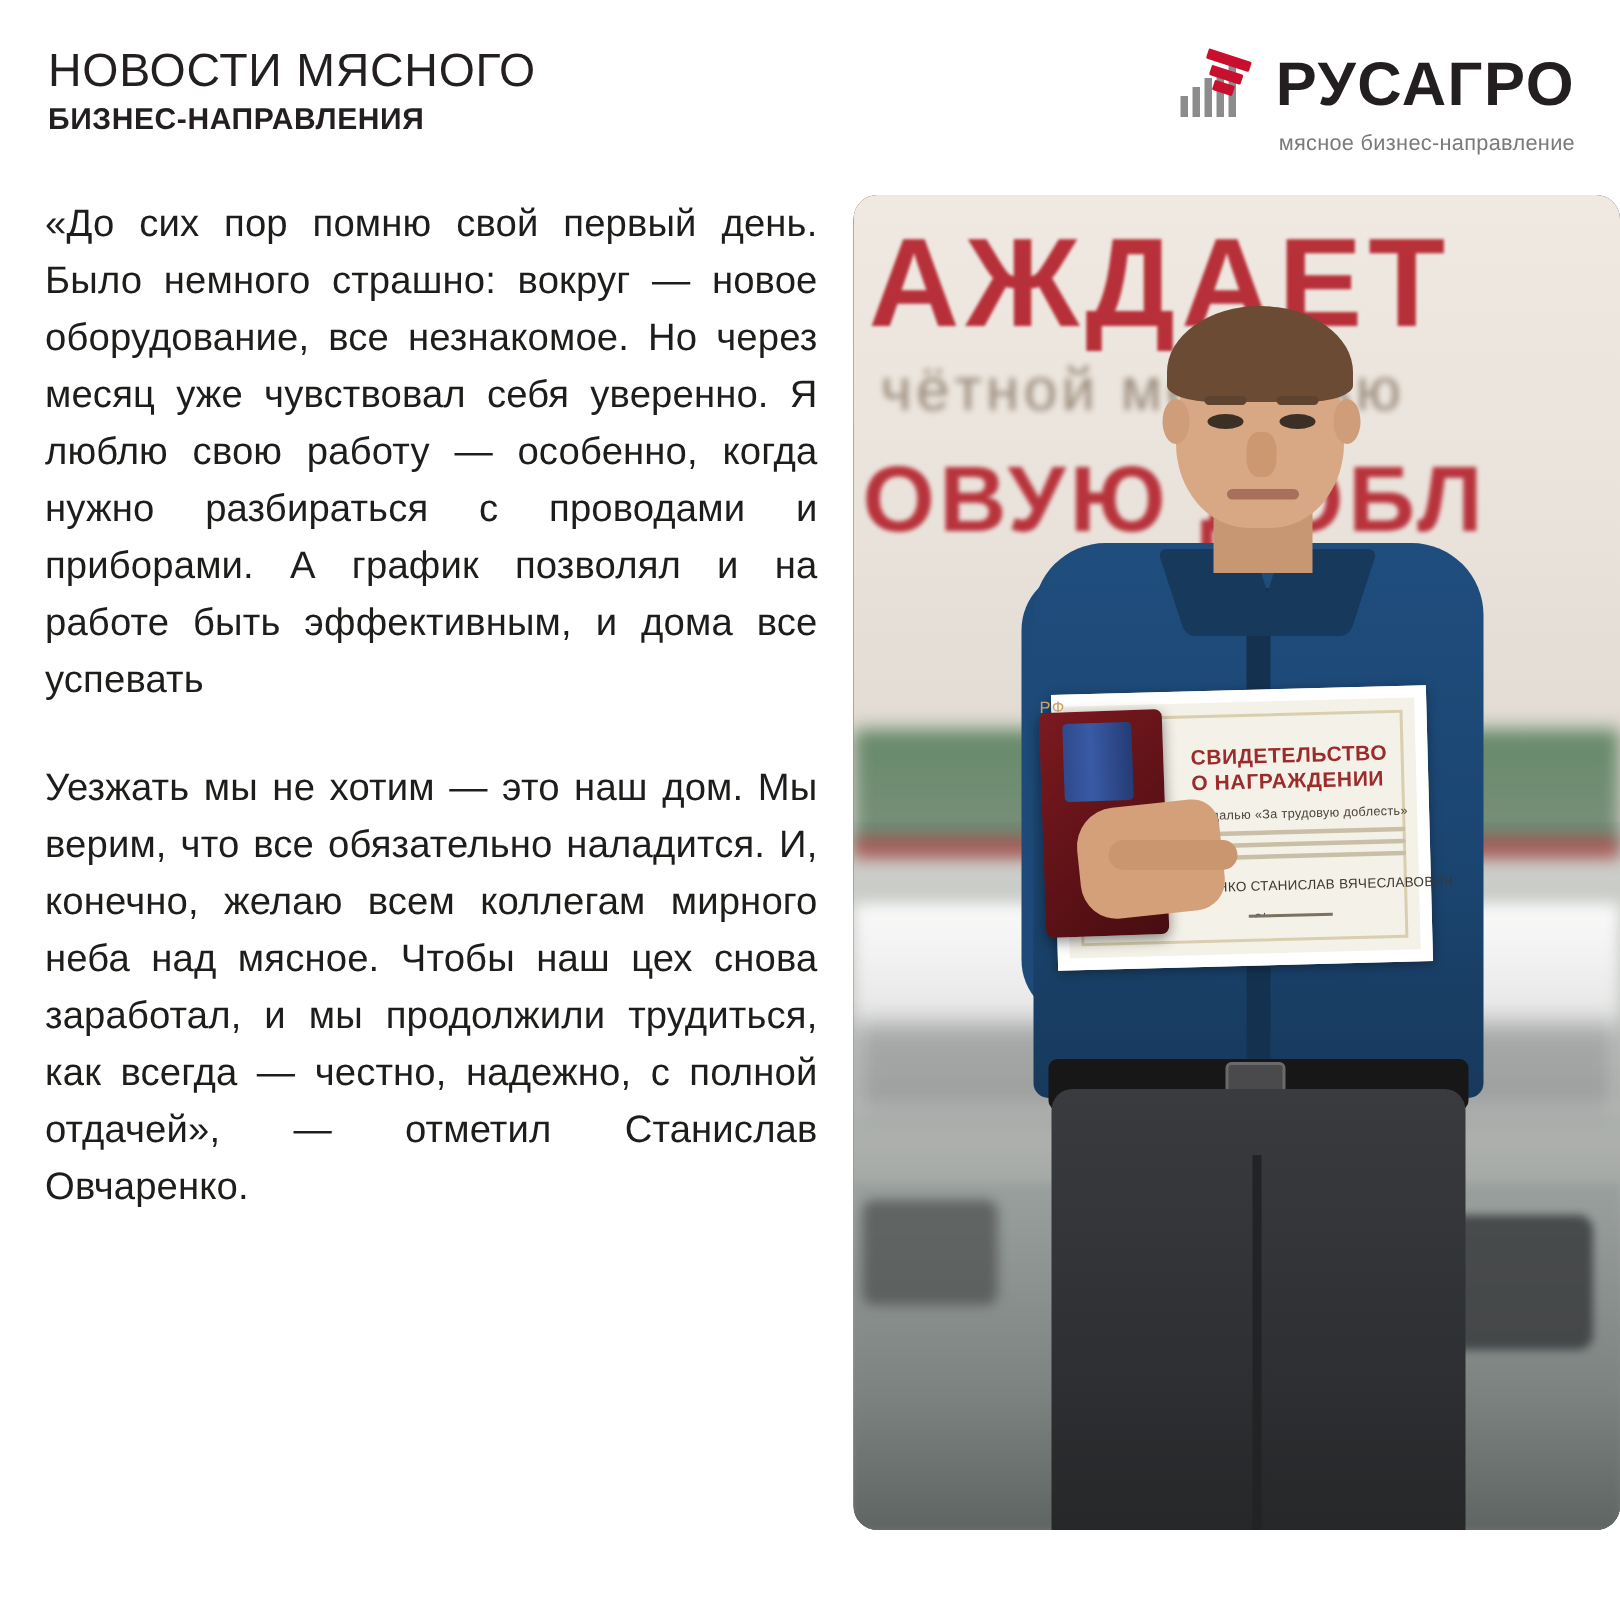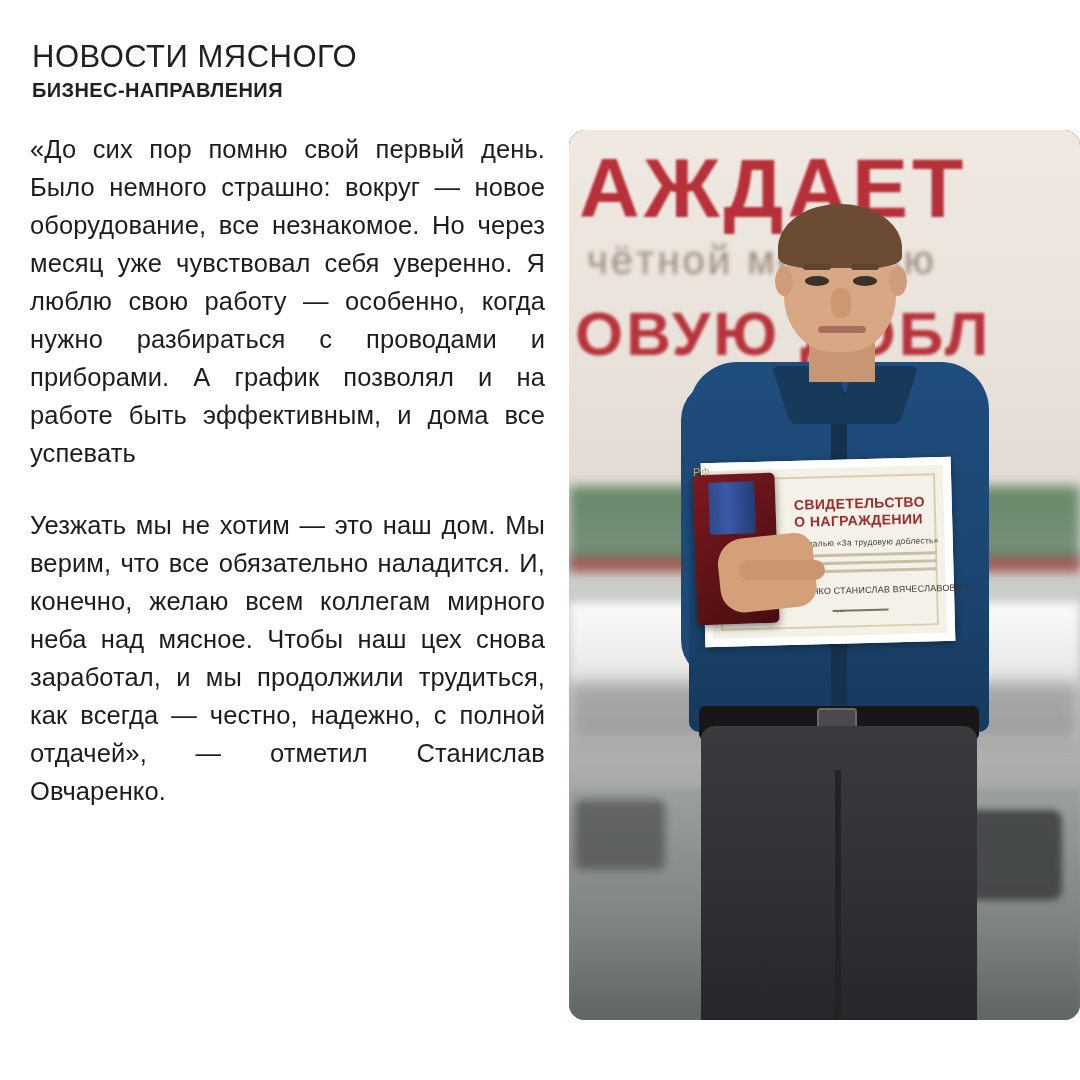--- a/index.html
+++ b/index.html
@@ -19,21 +19,21 @@
     position: relative;
     width: 1080px;
     height: 1080px;
     box-sizing: border-box;
     padding: 28px 30px 24px 30px;
   }
 
   
   .header {
     display: flex;
-    align-items: flex-end;
+    align-items: flex-start;
     justify-content: space-between;
     height: 76px;
   }
   .header-titles {
     padding-left: 2px;
     padding-top: 2px;
   }
   .title-line1 {
     font-size: 31px;
     line-height: 34px;
@@ -503,20 +503,40 @@
 <body>
 
 <div class="page">
 
   <div class="header">
     <div class="header-titles">
       <div class="title-line1">НОВОСТИ МЯСНОГО</div>
       <div class="title-line2">БИЗНЕС-НАПРАВЛЕНИЯ</div>
     </div>
 
+    <div class="brand">
+      <div class="brand-row">
+        <div class="brand-mark">
+          <div class="bars">
+            <i></i>
+              <i></i>
+              <i></i>
+              <i></i>
+              <i></i>
+          </div>
+          <div class="swoosh">
+            <span></span>
+              <span></span>
+              <span></span>
+          </div>
+        </div>
+        <div class="brand-name">РУСАГРО</div>
+      </div>
+      <div class="brand-tagline">мясное бизнес-направление</div>
+    </div>
   </div>
 
   <div class="content">
 
     <div class="col-text">
       <p class="para">«До сих пор помню свой первый день. Было немного страшно: вокруг — новое оборудование, все незнакомое. Но через месяц уже чувствовал себя уверенно. Я люблю свою работу — особенно, когда нужно разбираться с проводами и приборами. А график позволял и на работе быть эффективным, и дома все успевать</p>
       <p class="para last-line-left">Уезжать мы не хотим — это наш дом. Мы верим, что все обязательно наладится. И, конечно, желаю всем коллегам мирного неба над мясное. Чтобы наш цех снова заработал, и мы продолжили трудиться, как всегда — честно, надежно, с полной отдачей», — отметил Станислав Овчаренко.</p>
     </div>
 
     <div class="col-photo">

